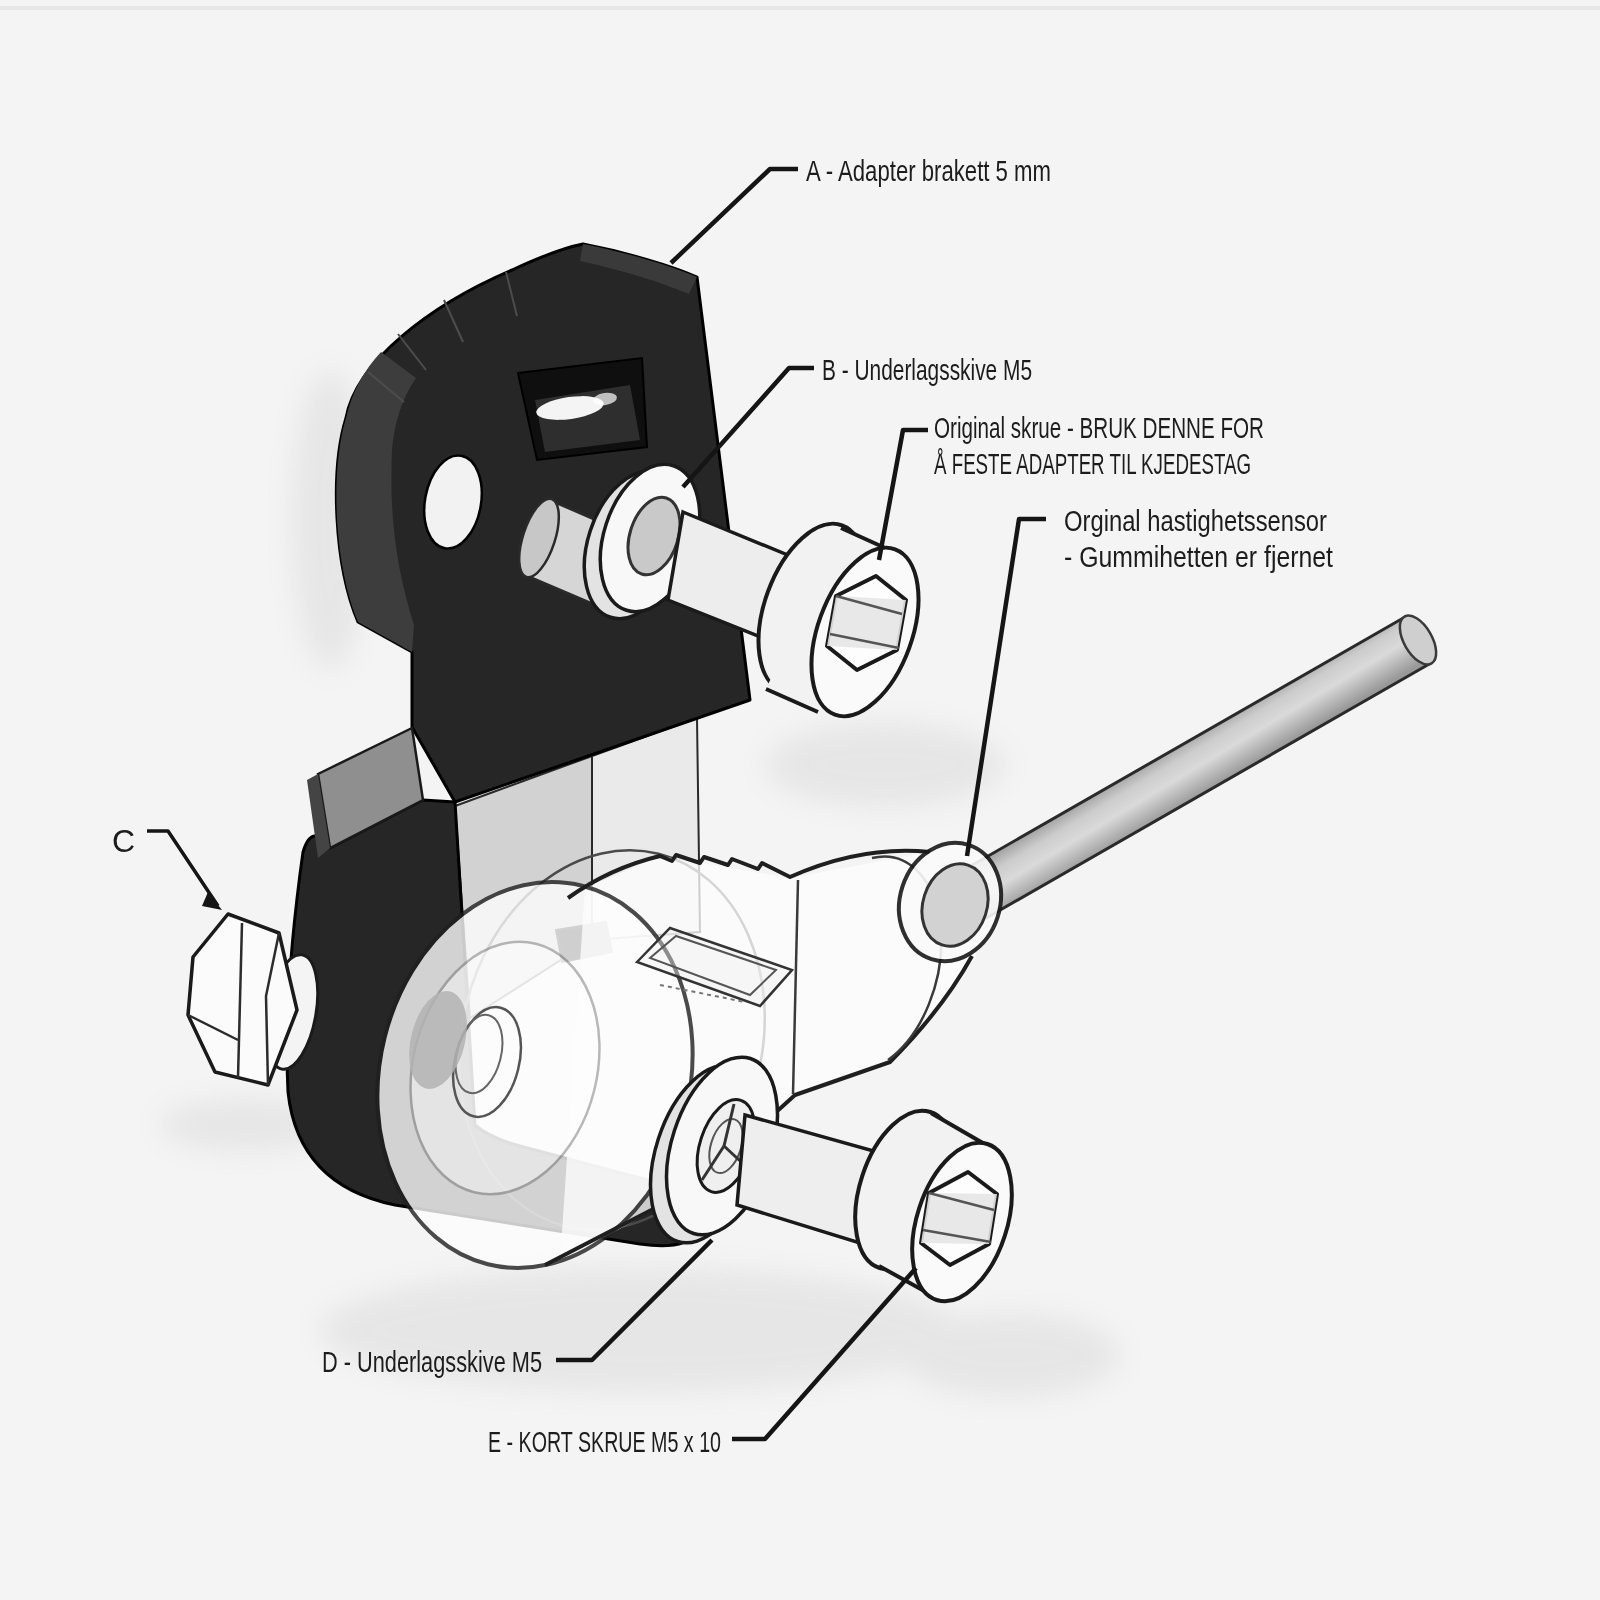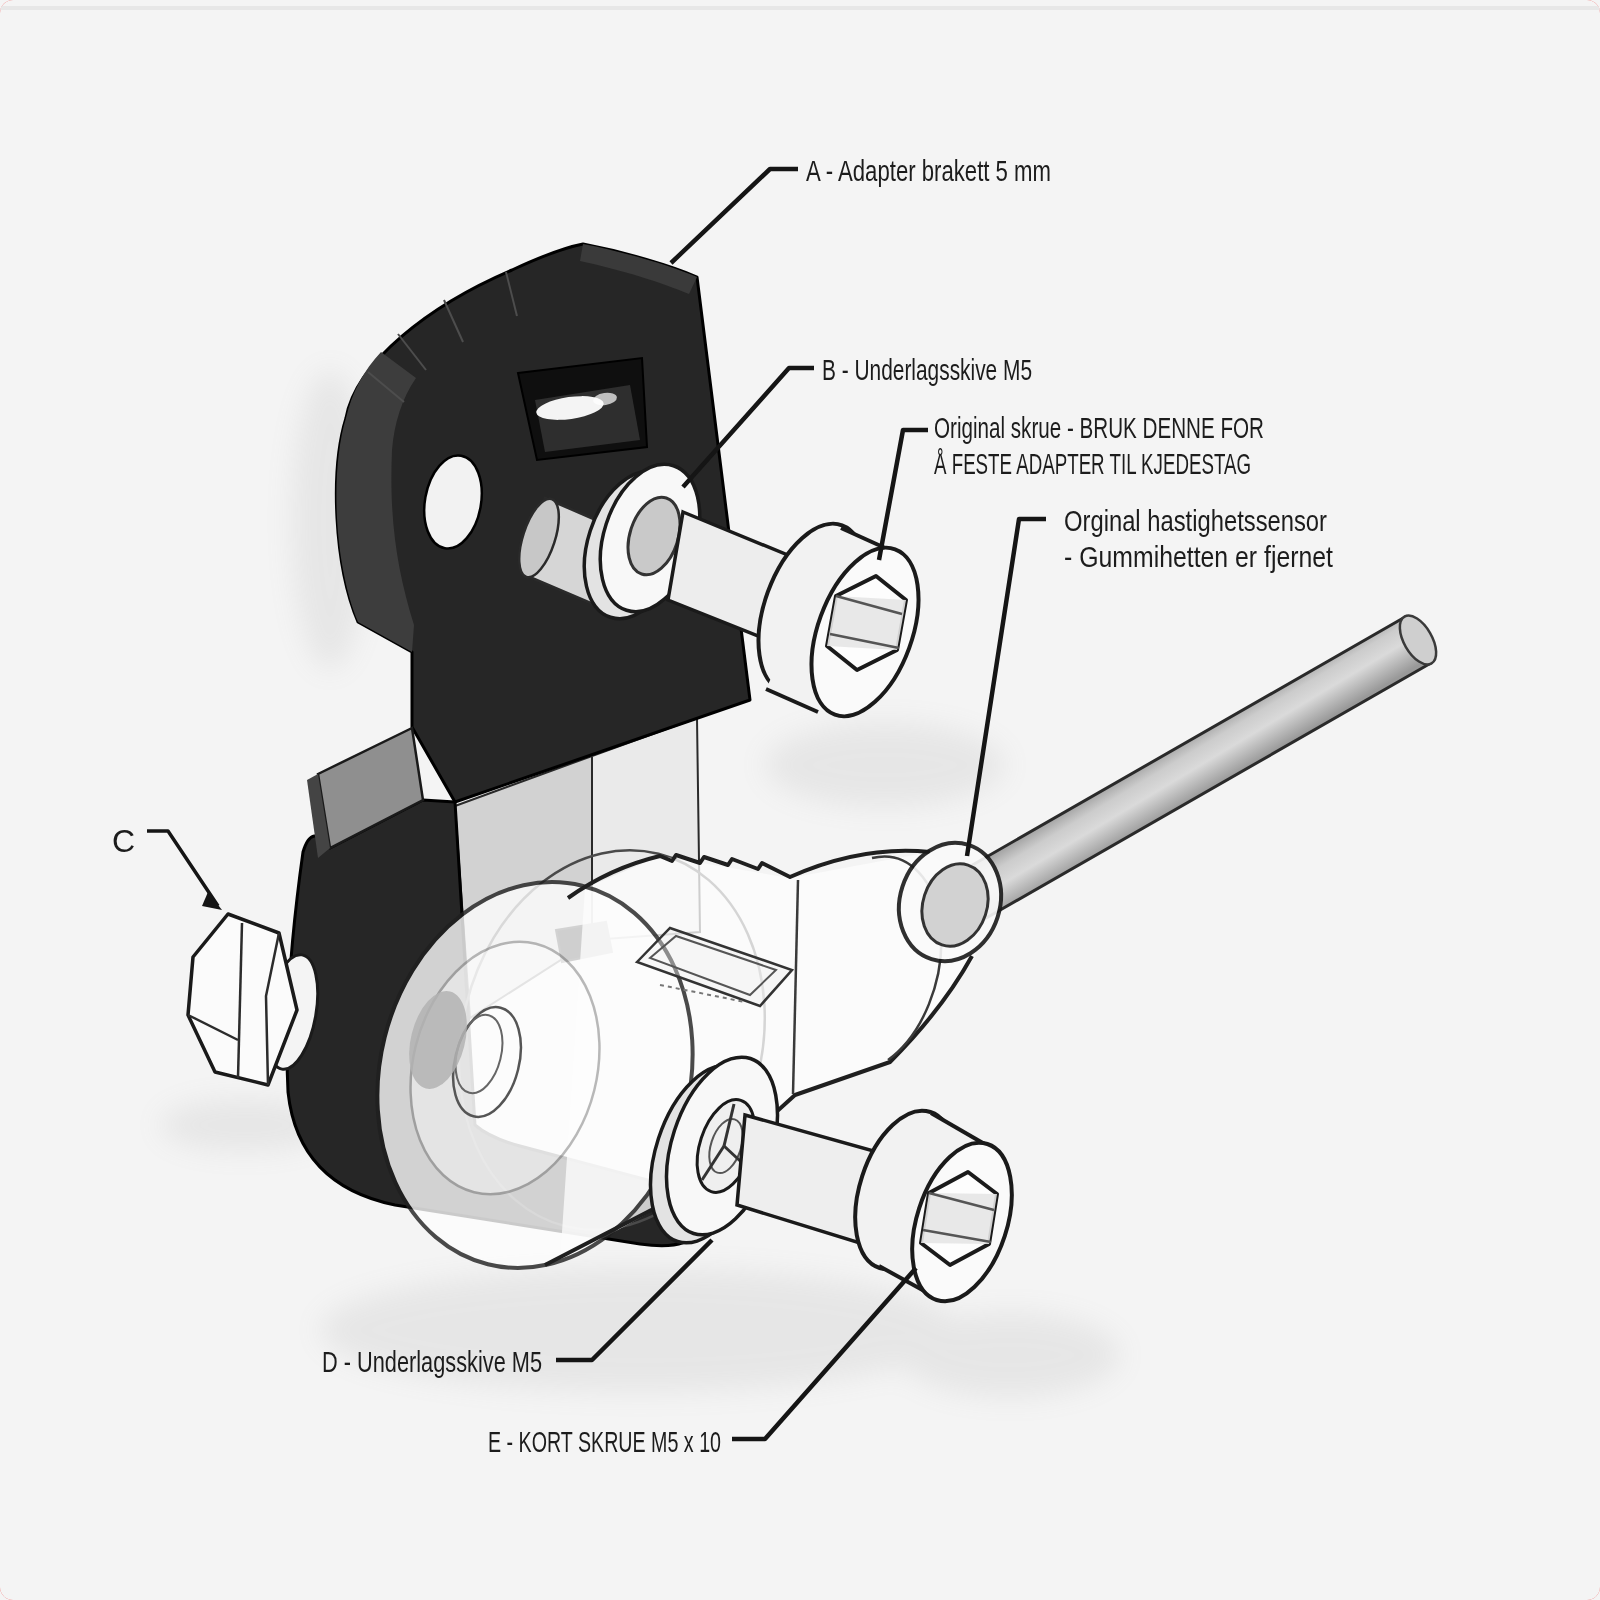--- a/index.html
+++ b/index.html
@@ -1,16 +1,16 @@
 <!DOCTYPE html>
 <html><head>
 <meta charset="utf-8">
 <style>
   html,body{margin:0;padding:0;background:#f4f4f4;}
-  .stage{position:relative;width:1600px;height:1600px;background:#ef4444;overflow:hidden;border-radius:13px;}
+  .stage{position:relative;width:1600px;height:1600px;background:#ef4444;overflow:hidden;}
   svg{display:block;width:1600px;height:1600px;}
   text.lbl{font-family:"Liberation Sans",sans-serif;font-size:30px;fill:#1c1c1c;}
   text.lbl-c{font-family:"Liberation Sans",sans-serif;font-size:32px;fill:#1c1c1c;}
 </style>
 </head>
 <body>
 
 <div class="stage">
 <svg viewBox="0 0 1600 1600" xmlns="http://www.w3.org/2000/svg">
   <defs>

